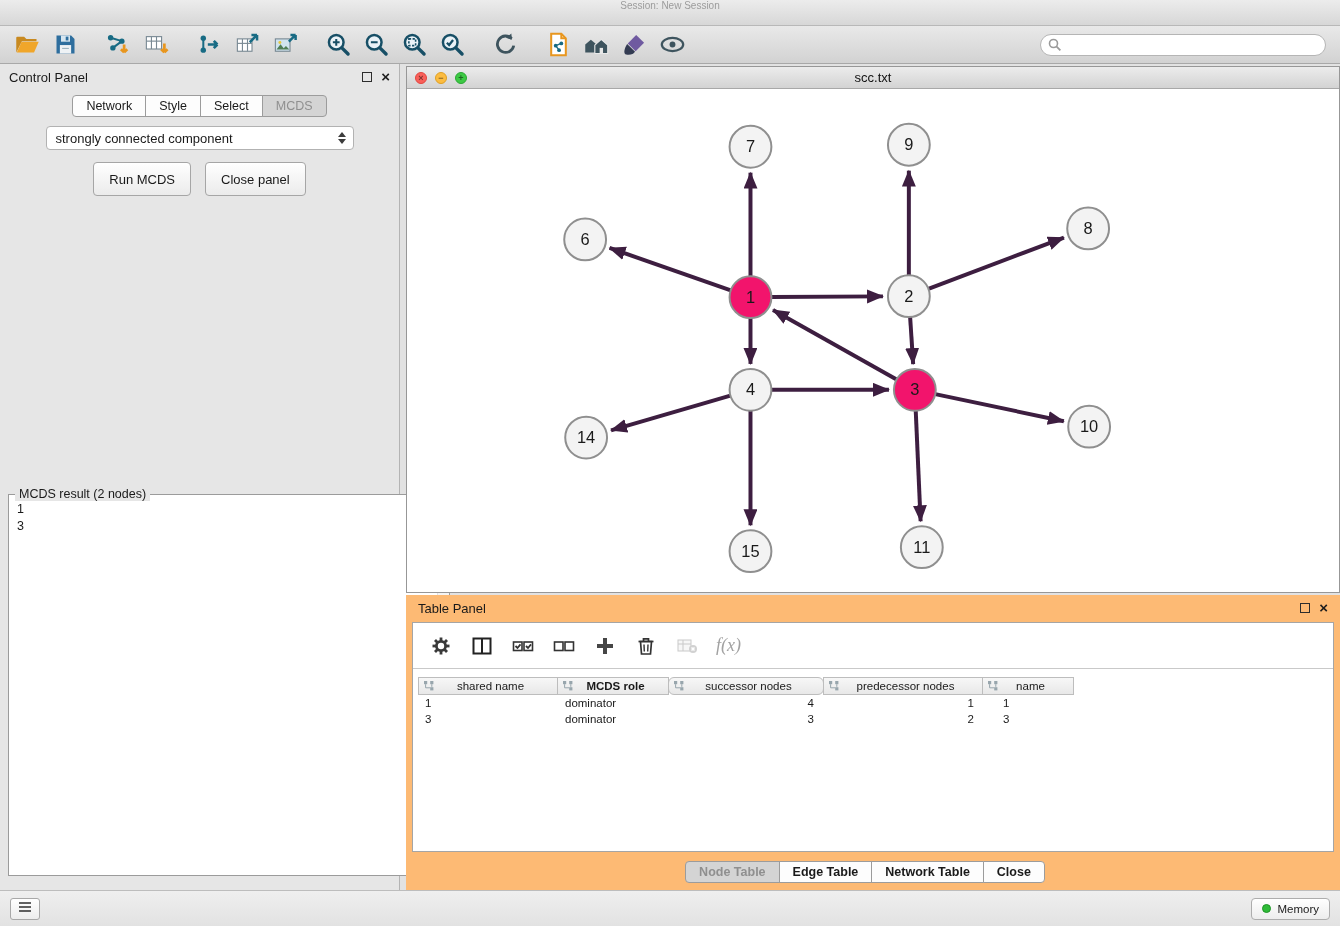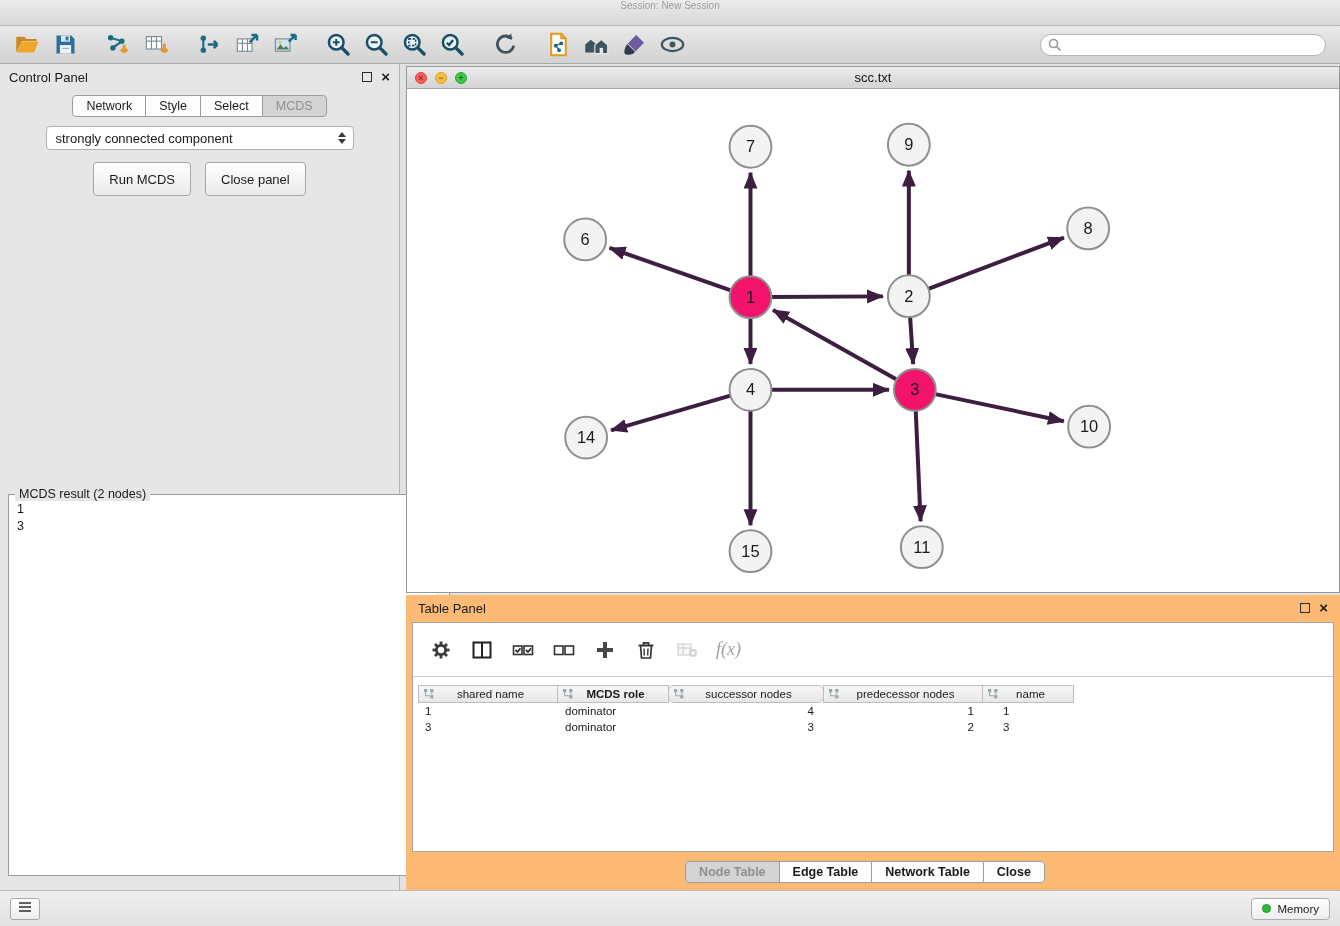--- a/index.html
+++ b/index.html
@@ -69,21 +69,21 @@
   .light.red { background:#f9605a; border:1px solid #e2453f; }
   .light.yellow { background:#fcbc40; border:1px solid #dfa023; }
   .light.green { background:#3dc944; border:1px solid #2aa833; }
   .nw-canvas { position:absolute; top:22px; left:0; right:0; bottom:0; background:#fff; }
   .nw-canvas svg { position:absolute; top:0; left:0; width:100%; height:100%; }
 
   
   .table-panel { position:absolute; left:406px; top:595px; width:934px; height:295px; background:#fdba74; }
   .tp-white { position:absolute; top:27px; left:6px; right:6px; height:230px;
     border:1px solid #a5a5a5; background:#fff; }
-  .tp-toolbar { height:54px; border-bottom:1px solid #c9c9c9; display:flex; align-items:center;
+  .tp-toolbar { height:46px; border-bottom:1px solid #c9c9c9; display:flex; align-items:center;
     gap:17px; padding:0 16px; }
   .tp-icon { width:24px; height:24px; }
   .tp-icon svg { width:100%; height:100%; }
   .fx { font-family:"Liberation Serif", serif; font-style:italic; color:#a2a2a2; font-size:18px; }
   .thead { display:flex; margin:8px 0 0 5px; height:18px; }
   .th { display:flex; align-items:center; border:1px solid #bdbdbd; margin-left:-1px;
     background:linear-gradient(#f7f7f7,#e8e8e8); font-size:11.5px; overflow:hidden; }
   .th:first-child { margin-left:0; }
   .th-icon { width:12px; height:12px; margin:0 3px 0 4px; flex:none; }
   .th-icon svg { width:100%; height:100%; }

